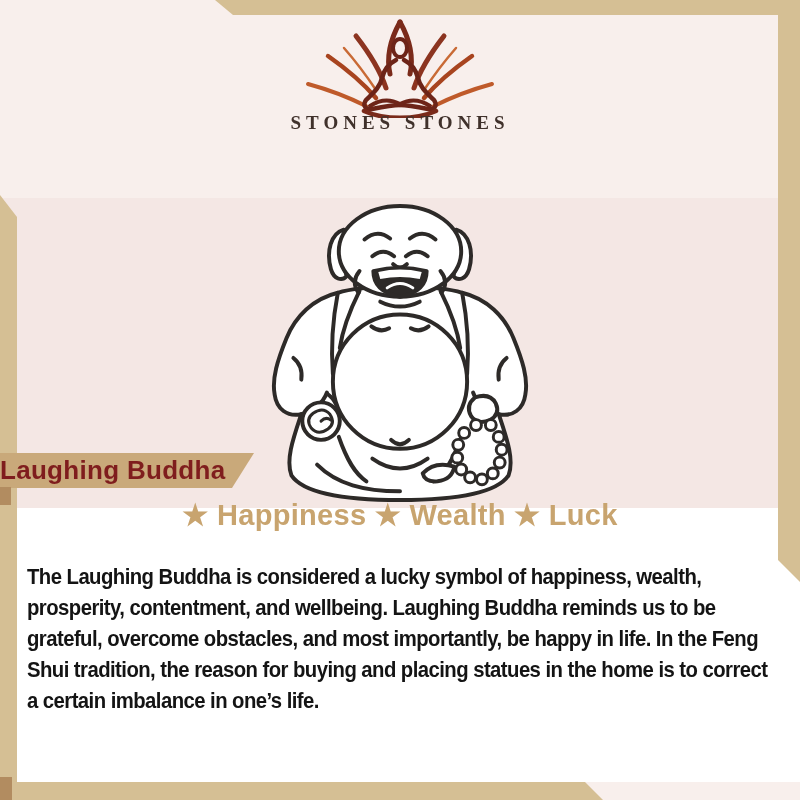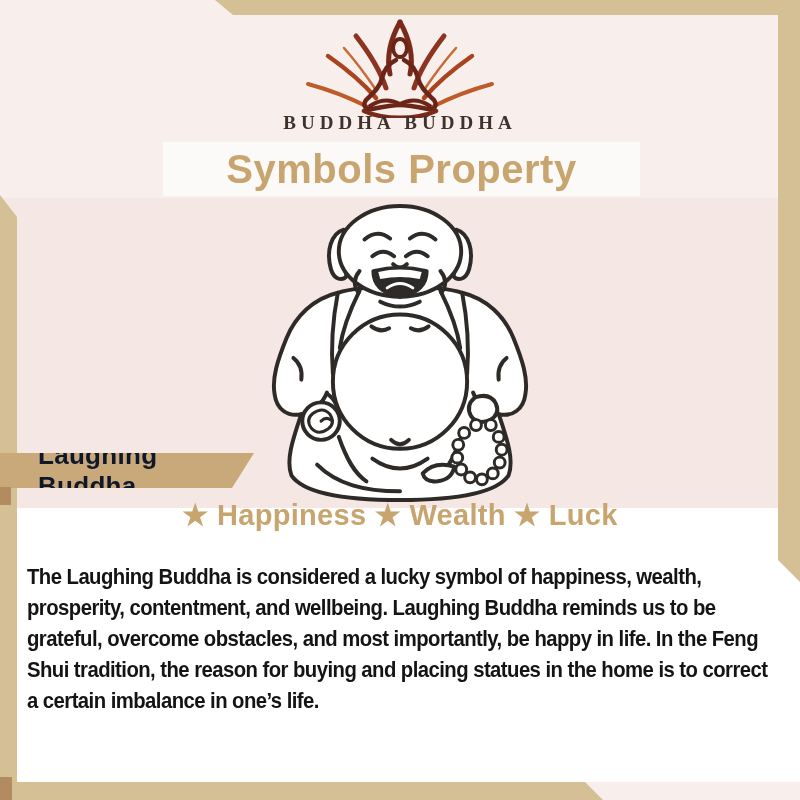--- a/index.html
+++ b/index.html
@@ -44,21 +44,21 @@
   .heading-band{position:absolute;left:163px;top:142px;width:477px;height:54px;background:var(--heading-band);z-index:3;
     display:flex;align-items:center;justify-content:center;}
   .heading-band h1{margin:0;font-size:40px;font-weight:700;color:var(--gold-text);letter-spacing:0.5px;}
 
   
   .buddha{position:absolute;left:240px;top:200px;width:320px;height:306px;z-index:2;}
 
   
   .banner{position:absolute;left:0;top:453px;width:254px;height:35px;background:var(--banner);z-index:7;
     clip-path:polygon(0 0,100% 0,232px 100%,0 100%);display:flex;align-items:center;}
-  .banner span{color:#0f172a;font-size:26px;font-weight:700;padding-left:38px;letter-spacing:0.3px;}
+  .banner span{color:#7f1d1d;font-size:26px;font-weight:700;letter-spacing:0.3px;}
 
   
   .benefits{position:absolute;left:0;top:498px;width:800px;text-align:center;z-index:4;
     font-size:29px;font-weight:700;color:var(--gold-text);letter-spacing:0.3px;}
   .desc{position:absolute;left:27px;top:561px;width:812px;z-index:4;
     font-size:22px;line-height:31px;font-weight:700;color:var(--ink);letter-spacing:-0.6px;
     transform:scaleX(0.923);transform-origin:top left;}
 </style>
 </head>
 <body>
@@ -84,25 +84,22 @@
       <path d="M100,4 C90,22 86,38 90,56" stroke="#7a2a1a" stroke-width="5"></path>
       <path d="M100,4 C110,22 114,38 110,56" stroke="#7a2a1a" stroke-width="5"></path>
 
       <ellipse cx="100" cy="30" rx="7" ry="9" stroke="#6d2418" stroke-width="4"></ellipse>
       <path d="M96,42 C88,46 84,52 82,60 C80,70 72,76 66,82 C62,88 66,92 72,91 C82,89 92,87 100,87" stroke="#6d2418" stroke-width="4.5"></path>
       <path d="M104,42 C112,46 116,52 118,60 C120,70 128,76 134,82 C138,88 134,92 128,91 C118,89 108,87 100,87" stroke="#6d2418" stroke-width="4.5"></path>
       <path d="M70,88 Q85,78 100,86 Q115,78 130,88" stroke="#6d2418" stroke-width="4"></path>
       <path d="M64,93 C84,102 116,102 136,93" stroke="#7a2a1a" stroke-width="4.5"></path>
     </g>
   </svg>
-  <div class="brand">BUDDHA BUDDHA</div>
+  <div class="brand">STONES STONES</div>
 
-  <div class="heading-band">
-    <h1>Symbols Property</h1>
-  </div>
 
   <svg class="buddha" viewBox="0 0 320 310" aria-hidden="true">
     <g stroke="#2d2a28" stroke-width="4" fill="none" stroke-linecap="round" stroke-linejoin="round">
 
       <path fill="#ffffff" d="M97,94 C72,100 54,118 45,140 C36,162 30,181 33,197 C35,212 46,220 60,217 C52,241 44,263 50,279 C62,297 102,304 160,304 C218,304 258,297 270,279 C276,263 268,241 260,217 C274,220 285,212 287,197 C290,181 284,162 275,140 C266,118 248,100 223,94 C200,86 120,86 97,94 Z"></path>
       <path d="M97,94 C92,120 90,150 92,176"></path>
       <path d="M223,94 C228,120 230,150 228,176"></path>
       <path d="M52,160 q10,8 8,22"></path>
       <path d="M268,160 q-10,8 -8,22"></path>
       <path d="M60,217 C72,214 82,206 86,195"></path>

